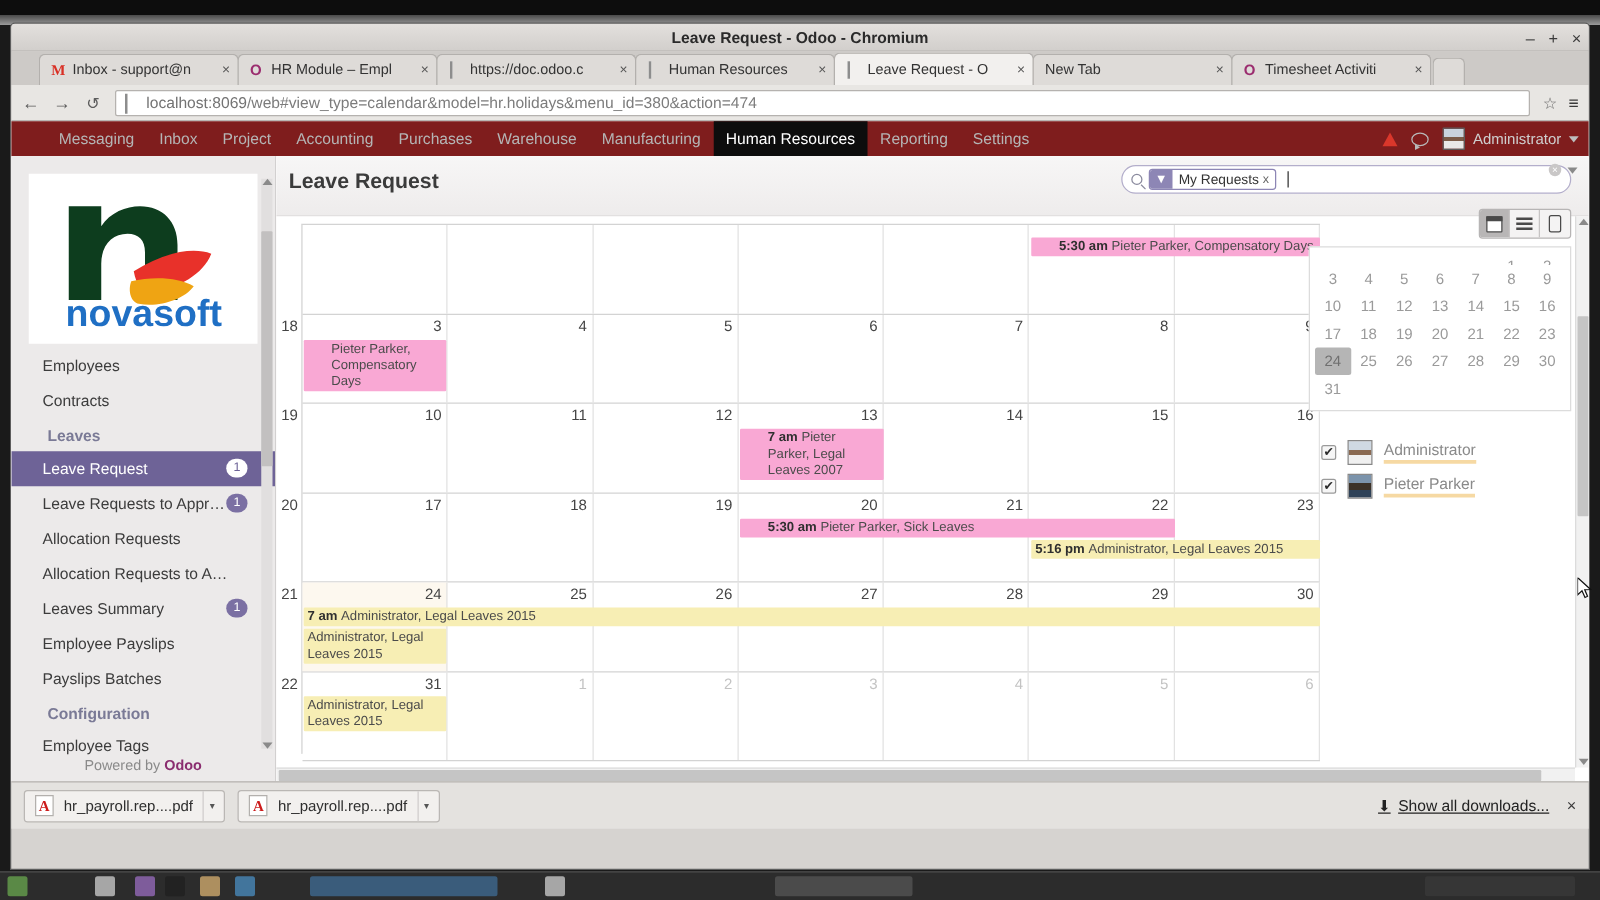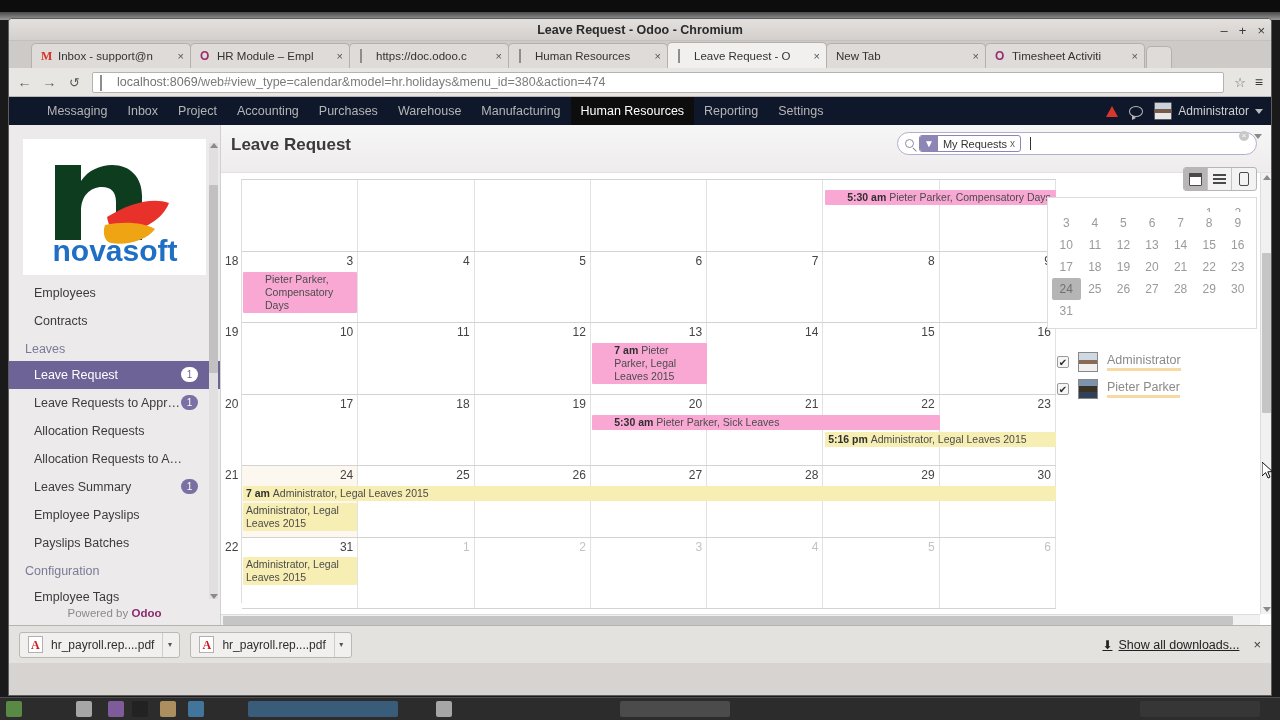--- a/index.html
+++ b/index.html
@@ -115,21 +115,21 @@
   .omni-right { display: flex; align-items: center; gap: 9px; }
   .star { font-size: 13px; color: #6a6a6a; }
   .hamburger { font-size: 14px; color: #3a3a3a; }
 
   
   .odoo {
     position: relative; width: 100%; height: 528px;
     background: #f0eeee;
   }
   .odoo-topbar {
-    position: relative; height: 28px; background: #0f172a;
+    position: relative; height: 28px; background: #7f1d1d;
     display: flex; align-items: center;
   }
   .menu-items { display: flex; align-items: center; padding-left: 28px; gap: 0px; }
   .menu-item {
     font-size: 12.5px; color: #b5b5b5; padding: 6px 10px; line-height: 16px;
   }
   .menu-item.active { background: #0d0d0d; color: #fff; }
   .topbar-right {
     position: absolute; right: 8px; top: 0; height: 28px;
     display: flex; align-items: center; gap: 11px;
@@ -168,22 +168,23 @@
     background: #eceaea; border-right: 1px solid #d2d0d0;
     overflow: hidden;
   }
   .logo-wrap {
     margin: 14px 14px 4px 14px; background: #fff; height: 136px;
     display: flex; align-items: center; justify-content: center;
   }
   .logo-svg { width: 160px; height: 124px; }
   .nav-list { position: relative; padding-bottom: 4px; }
   .nav-section {
-    font-size: 12.5px; font-weight: normal; color: #7a7a96;
+    font-size: 12.5px; font-weight: bold; color: #7a7a96;
     padding: 7px 16px 5px 16px;
+    margin-left: 13px;
   }
   .nav-item {
     position: relative; font-size: 12.5px; color: #3c3c3c;
     padding: 6px 16px 6px 25px; line-height: 16px;
     white-space: nowrap; overflow: hidden;
   }
   .nav-item.selected { background: #6e6397; color: #fff; }
   .nav-badge {
     position: absolute; right: 22px; top: 6px;
     min-width: 17px; height: 15px; line-height: 15px;
@@ -726,21 +727,21 @@
                   </div>
                   <div class="cal-cell">
                     <span class="daynum other">5</span>
                   </div>
                   <div class="cal-cell">
                     <span class="daynum other">6</span>
                   </div>
                 </div>
                 <div class="evt orange" style="left: 583.143px; width: 230.857px; top: 10px;"><b>5:30 am </b><span>Pieter Parker, Compensatory Days</span></div>
                 <div class="evt orange" style="left: 1px; width: 114.429px; top: 91.5px;"><span>Pieter Parker, Compensatory Days</span></div>
-                <div class="evt orange" style="left: 350.286px; width: 114.429px; top: 163px;"><b>7 am </b><span>Pieter Parker, Legal Leaves 2015</span></div>
+                <div class="evt orange" style="left: 350.286px; width: 114.429px; top: 163px;"><b>7 am </b><span>Pieter Parker, Legal Leaves 2007</span></div>
                 <div class="evt orange" style="left: 350.286px; width: 347.286px; top: 234.5px;"><b>5:30 am </b><span>Pieter Parker, Sick Leaves</span></div>
                 <div class="evt yellow" style="left: 583.143px; width: 230.857px; top: 251.5px;"><b>5:16 pm </b><span>Administrator, Legal Leaves 2015</span></div>
                 <div class="evt yellow" style="left: 1px; width: 813px; top: 306px;"><b>7 am </b><span>Administrator, Legal Leaves 2015</span></div>
                 <div class="evt yellow" style="left: 1px; width: 114.429px; top: 323px;"><span>Administrator, Legal Leaves 2015</span></div>
                 <div class="evt yellow" style="left: 1px; width: 114.429px; top: 376.5px;"><span>Administrator, Legal Leaves 2015</span></div>
               </div>
 
             <div class="rightpanel">
               <div class="minical">
                 <div class="mc-clip">

